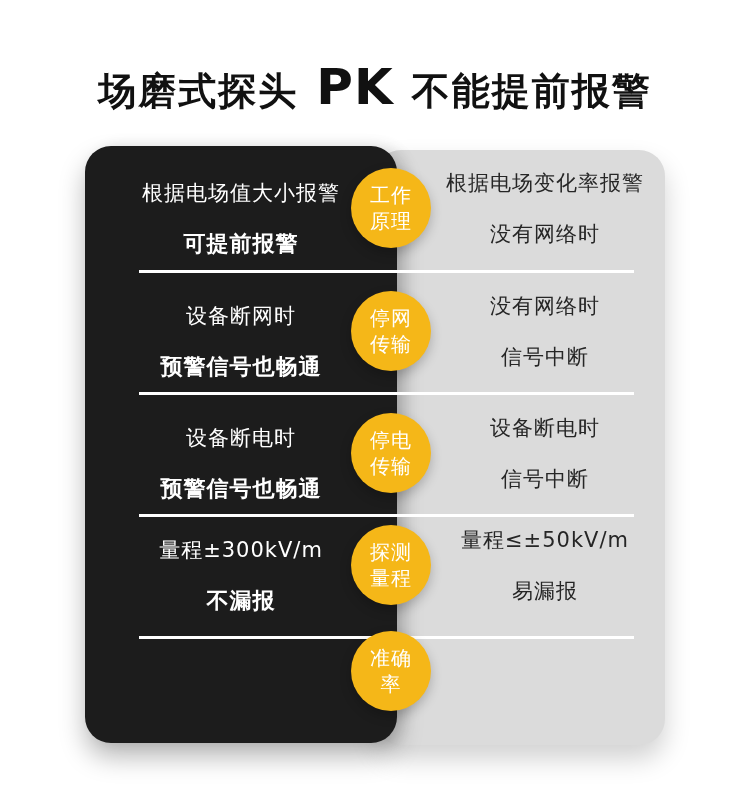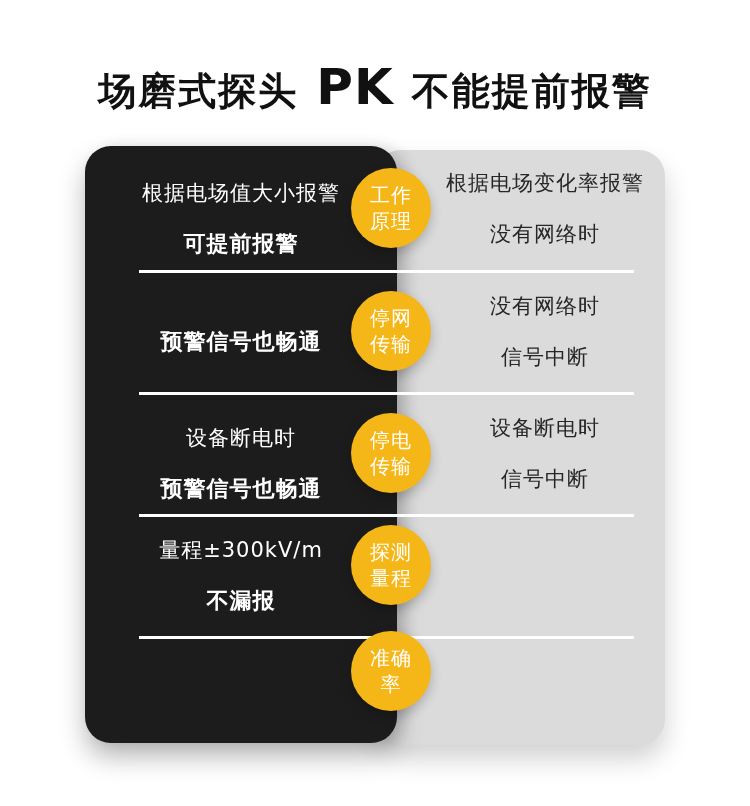--- a/index.html
+++ b/index.html
@@ -82,20 +82,21 @@
         <span>原理</span>
       </div>
       <div class="cell-right">
         <div class="r1">根据电场变化率报警</div>
         <div class="r2">没有网络时</div>
       </div>
     </div>
 
     <div class="row h2">
       <div class="cell-left">
+        <div class="l1">设备断网时</div>
         <div class="l2">预警信号也畅通</div>
       </div>
       <div class="badge">
         <span>停网</span>
         <span>传输</span>
       </div>
       <div class="cell-right">
         <div class="r1">没有网络时</div>
         <div class="r2">信号中断</div>
       </div>
@@ -118,20 +119,24 @@
 
     <div class="row h4">
       <div class="cell-left">
         <div class="l1">量程±300kV/m</div>
         <div class="l2">不漏报</div>
       </div>
       <div class="badge">
         <span>探测</span>
         <span>量程</span>
       </div>
+      <div class="cell-right">
+        <div class="r1">量程≤±50kV/m</div>
+        <div class="r2">易漏报</div>
+      </div>
     </div>
 
     <div class="row h5">
       <div class="badge">
         <span>准确</span>
         <span>率</span>
       </div>
     </div>
 
   </div>

